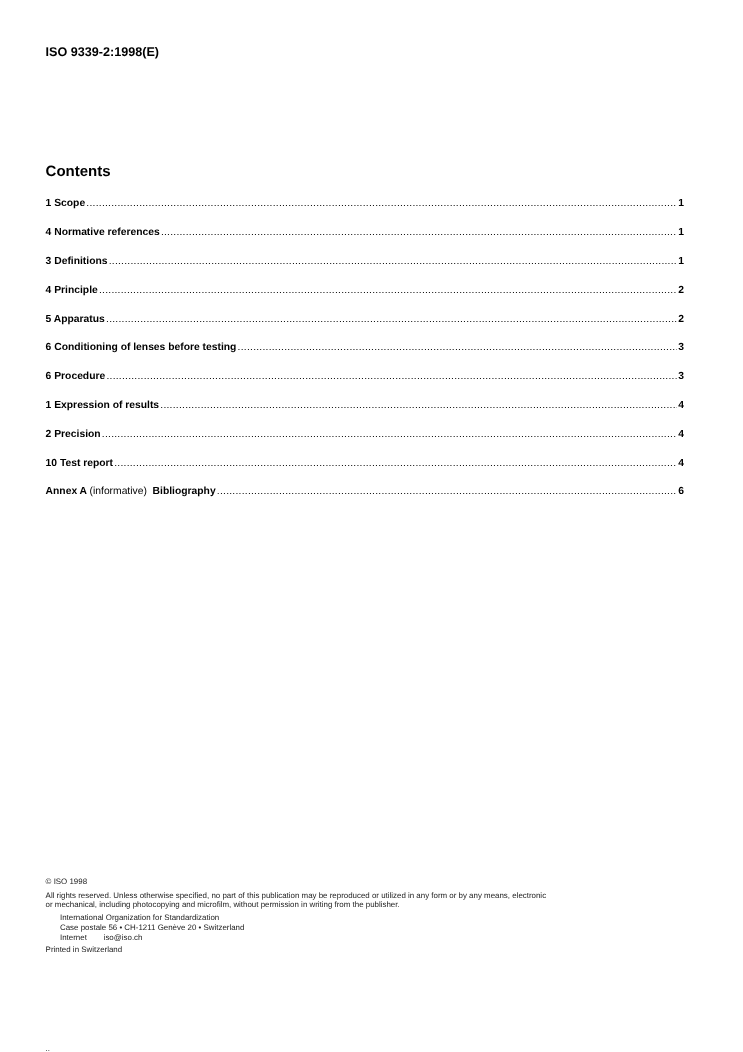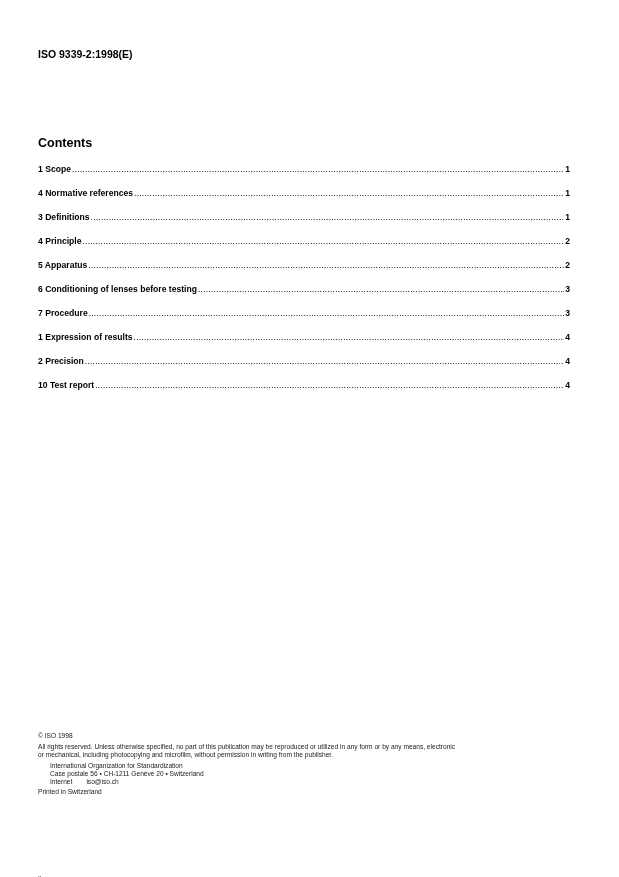--- a/index.html
+++ b/index.html
@@ -1,18 +1,18 @@
 <!DOCTYPE html>
 <html><head>
 <meta charset="utf-8">
 <style>
   html, body { margin: 0; padding: 0; background: #ffffff; }
   body { width: 619px; height: 877px; position: relative; overflow: hidden;
          font-family: "Liberation Sans", sans-serif; color: #000; }
-  .header { position: absolute; left: 38px; top: 38px; font-size: 10.5px; font-weight: bold; margin-top: 10px; }
+  .header { position: absolute; left: 38px; top: 38px; font-size: 10.5px; font-weight: bold; }
   .contents-title { position: absolute; left: 38px; top: 136px; font-size: 12.5px; font-weight: bold; text-align: center; }
   .toc { position: absolute; left: 38px; top: 164px; width: 532px; }
   .toc-row { display: flex; align-items: baseline; height: 24px; font-size: 8.6px; font-weight: bold; justify-content: space-between; }
   .toc-label { white-space: nowrap; }
   .toc-label .normal { font-weight: normal; }
   .toc-dots { flex: 1; overflow: hidden; white-space: nowrap; margin: 0 1px; letter-spacing: 0.2px; font-weight: normal; }
   .toc-dots::after { content: "................................................................................................................................................................................................................................................"; }
   .toc-page { white-space: nowrap; }
   .footer { position: absolute; left: 38px; top: 732px; width: 550px; font-size: 6.6px; line-height: 8.2px; color: #222; }
   .footer .copy { margin-bottom: 3px; }
@@ -53,38 +53,43 @@
     <span class="toc-label">5 Apparatus</span>
     <span class="toc-dots"></span>
     <span class="toc-page">2</span>
   </div>
   <div class="toc-row">
     <span class="toc-label">6 Conditioning of lenses before testing</span>
     <span class="toc-dots"></span>
     <span class="toc-page">3</span>
   </div>
   <div class="toc-row">
-    <span class="toc-label">7 Procedure</span>
+    <span class="toc-label">6 Procedure</span>
     <span class="toc-dots"></span>
     <span class="toc-page">3</span>
   </div>
   <div class="toc-row">
     <span class="toc-label">1 Expression of results</span>
     <span class="toc-dots"></span>
     <span class="toc-page">4</span>
   </div>
   <div class="toc-row">
     <span class="toc-label">2 Precision</span>
     <span class="toc-dots"></span>
     <span class="toc-page">4</span>
   </div>
   <div class="toc-row">
     <span class="toc-label">10 Test report</span>
     <span class="toc-dots"></span>
     <span class="toc-page">4</span>
+  </div>
+  <div class="toc-row">
+    <span class="toc-label"><span>Annex A</span> <span class="normal">(informative)</span>&nbsp; <span>Bibliography</span></span>
+    <span class="toc-dots"></span>
+    <span class="toc-page">6</span>
   </div>
 </div>
 
 <div class="footer">
   <div class="copy">©   ISO 1998</div>
   <div class="rights">
     <div>All rights reserved. Unless otherwise specified, no part of this publication may be reproduced or utilized in any form or by any means, electronic</div>
     <div>or mechanical, including photocopying and microfilm, without permission in writing from the publisher.</div>
   </div>
   <div class="addr">

